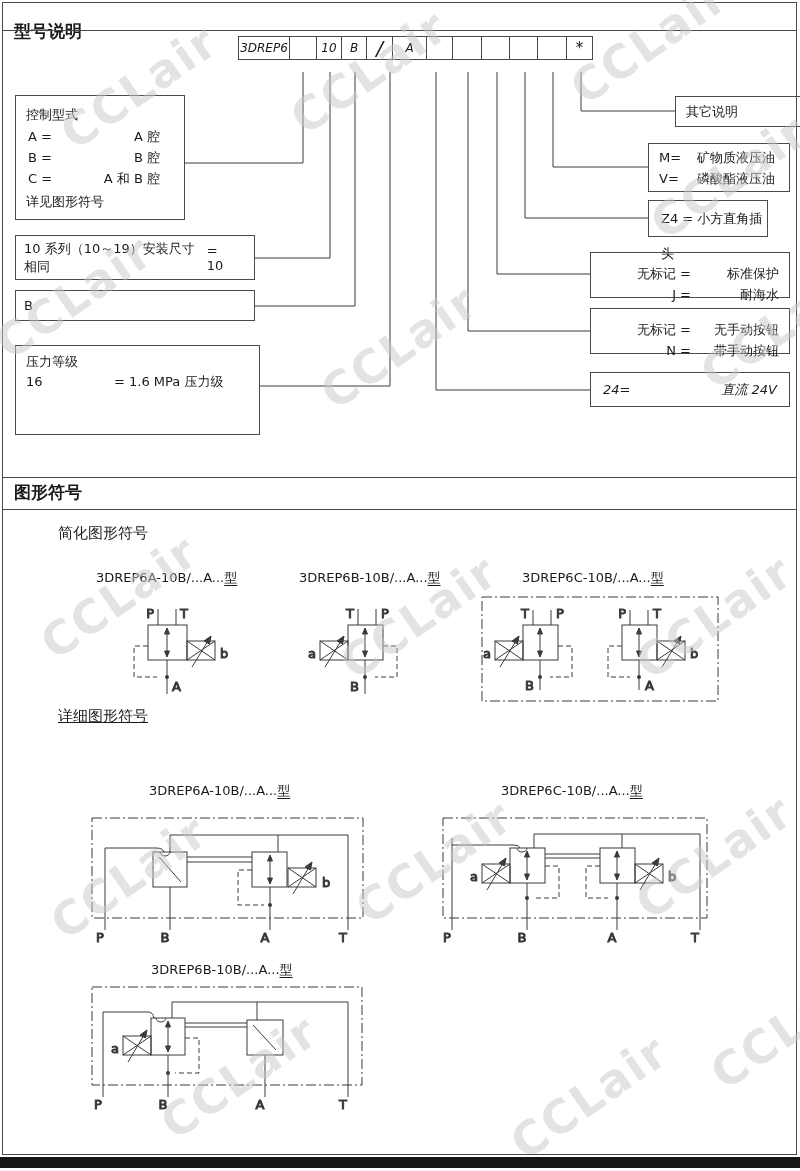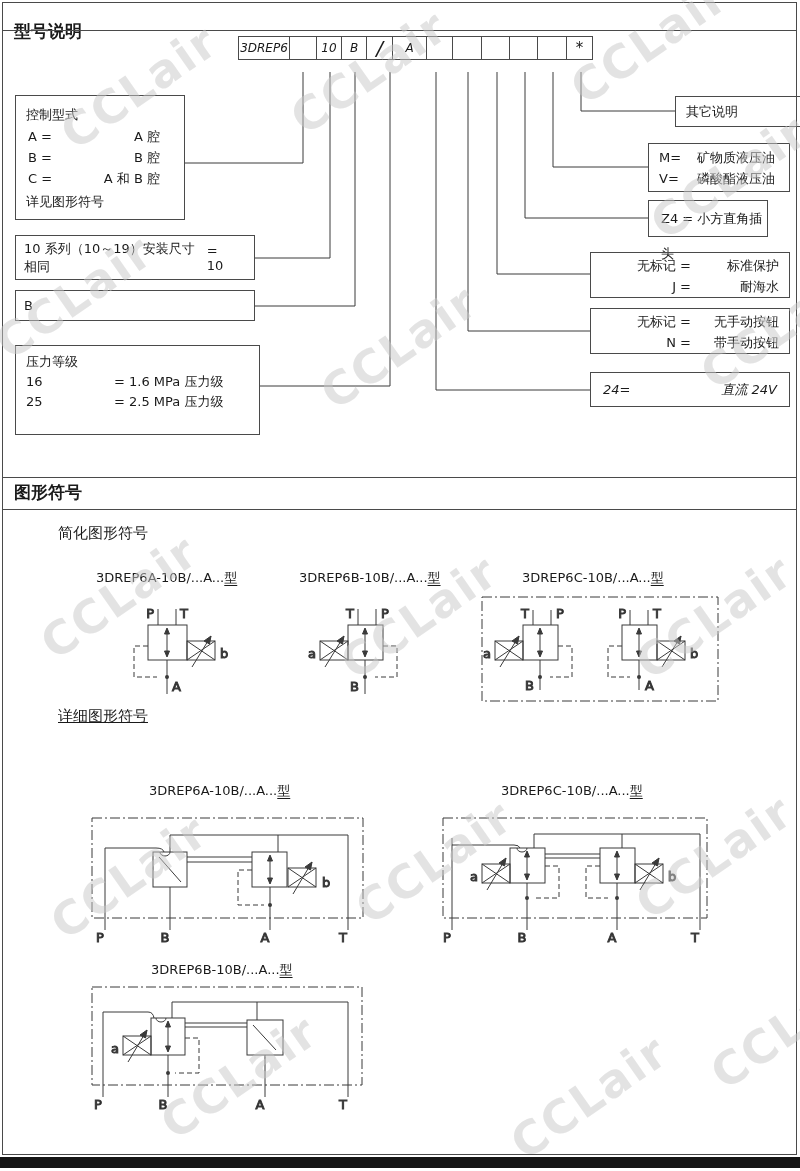--- a/index.html
+++ b/index.html
@@ -35,21 +35,21 @@
   .bbox { line-height:29px; padding-left:8px; }
   .press { padding:5px 10px; }
   .press .t { line-height:21px; }
   .press .row { display:flex; line-height:20px; }
   .press .l { width:88px; }
   .other { line-height:29px; padding-left:10px; }
   .fluid { padding:3px 0; }
   .fluid .row { display:flex; line-height:21px; padding-left:10px; }
   .fluid .l { width:38px; }
   .plug { line-height:35px; padding-left:12px; }
-  .pair { padding:2px 0; }
+  .pair { padding:10px 0; }
   .pair .row { display:flex; line-height:21px; }
   .pair .l { width:100px; text-align:right; }
   .pair .r { flex:1; text-align:right; padding-right:10px; }
   .volt { display:flex; align-items:center; justify-content:space-between; padding:0 12px;font-style:italic; }
   .diag-title { position:absolute; font-size:13px; z-index:2; white-space:nowrap; }
   .uline { text-decoration:underline; text-underline-offset:3px; }
   svg.overlay { position:absolute; left:0; top:0; z-index:2; pointer-events:none; }
   svg.overlay text { font-family:"DejaVu Sans","Liberation Sans",sans-serif; font-size:13px; fill:#1a1a1a; }
   .bottom-bar { position:absolute; left:0; top:1157px; width:800px; height:11px; background:#151515; z-index:4; }
 </style>
@@ -118,24 +118,20 @@
 
 <div class="box bbox" style="left:15px;top:290px;width:240px;height:31px;">
   <span>B</span>
 </div>
 
 <div class="box press" style="left:15px;top:345px;width:245px;height:90px;">
   <div class="t">压力等级</div>
   <div class="row">
       <span class="l">16</span>
       <span>= 1.6 MPa 压力级</span>
-    </div>
-  <div class="row">
-      <span class="l">25</span>
-      <span>= 2.5 MPa 压力级</span>
     </div>
 </div>
 
 <div class="box other" style="left:675px;top:96px;width:134px;height:31px;">
   <span>其它说明</span>
 </div>
 
 <div class="box fluid" style="left:648px;top:143px;width:142px;height:49px;">
   <div class="row">
       <span class="l">M=</span>

